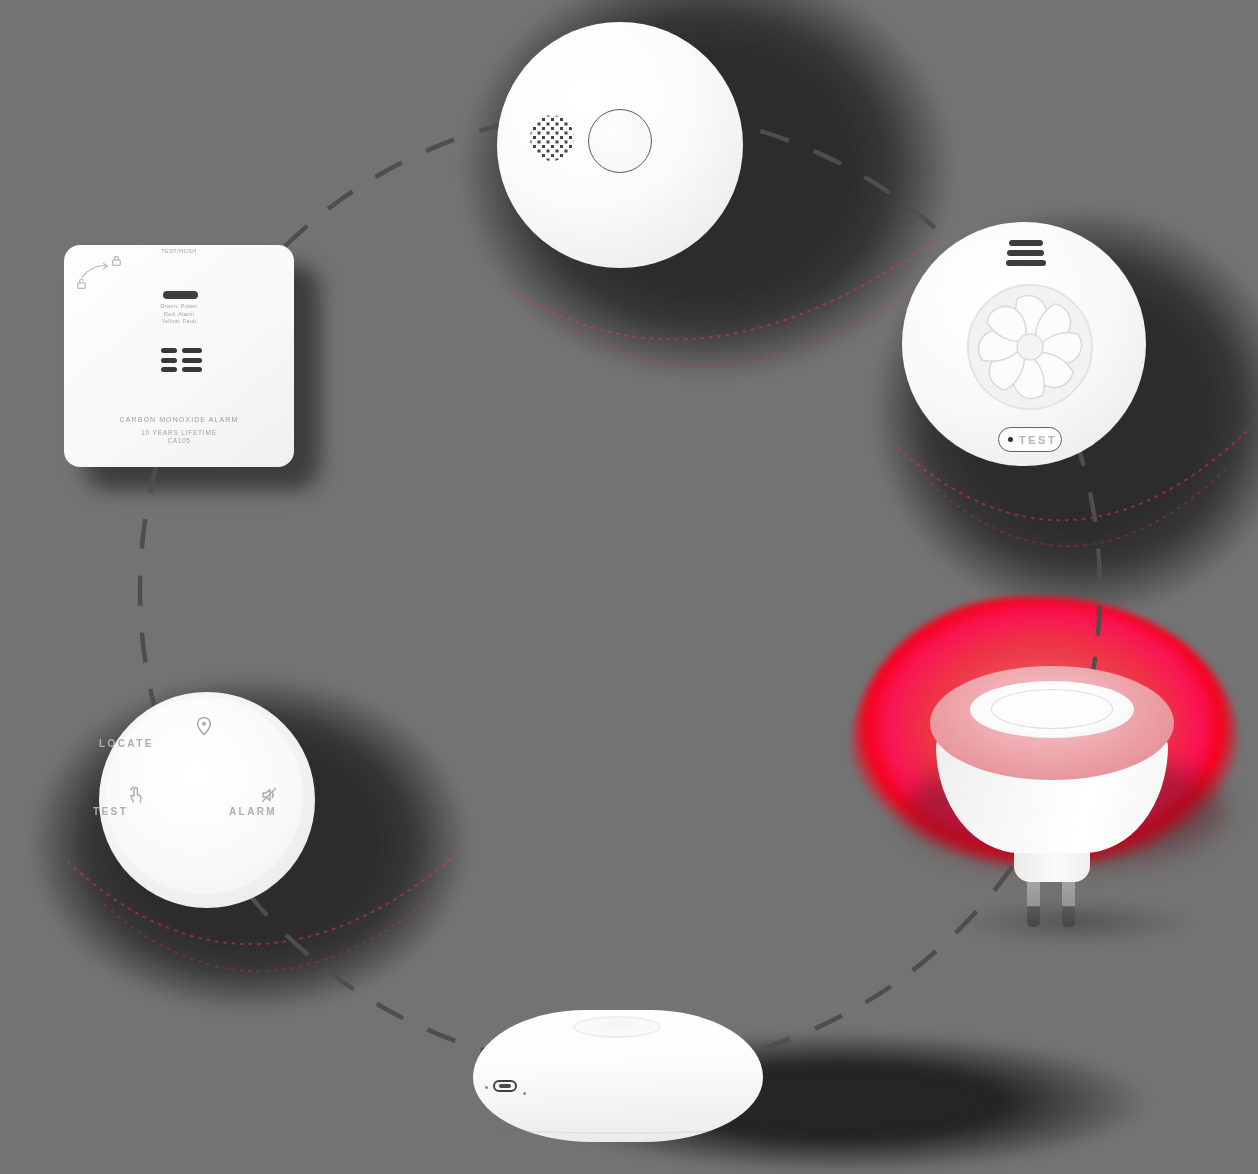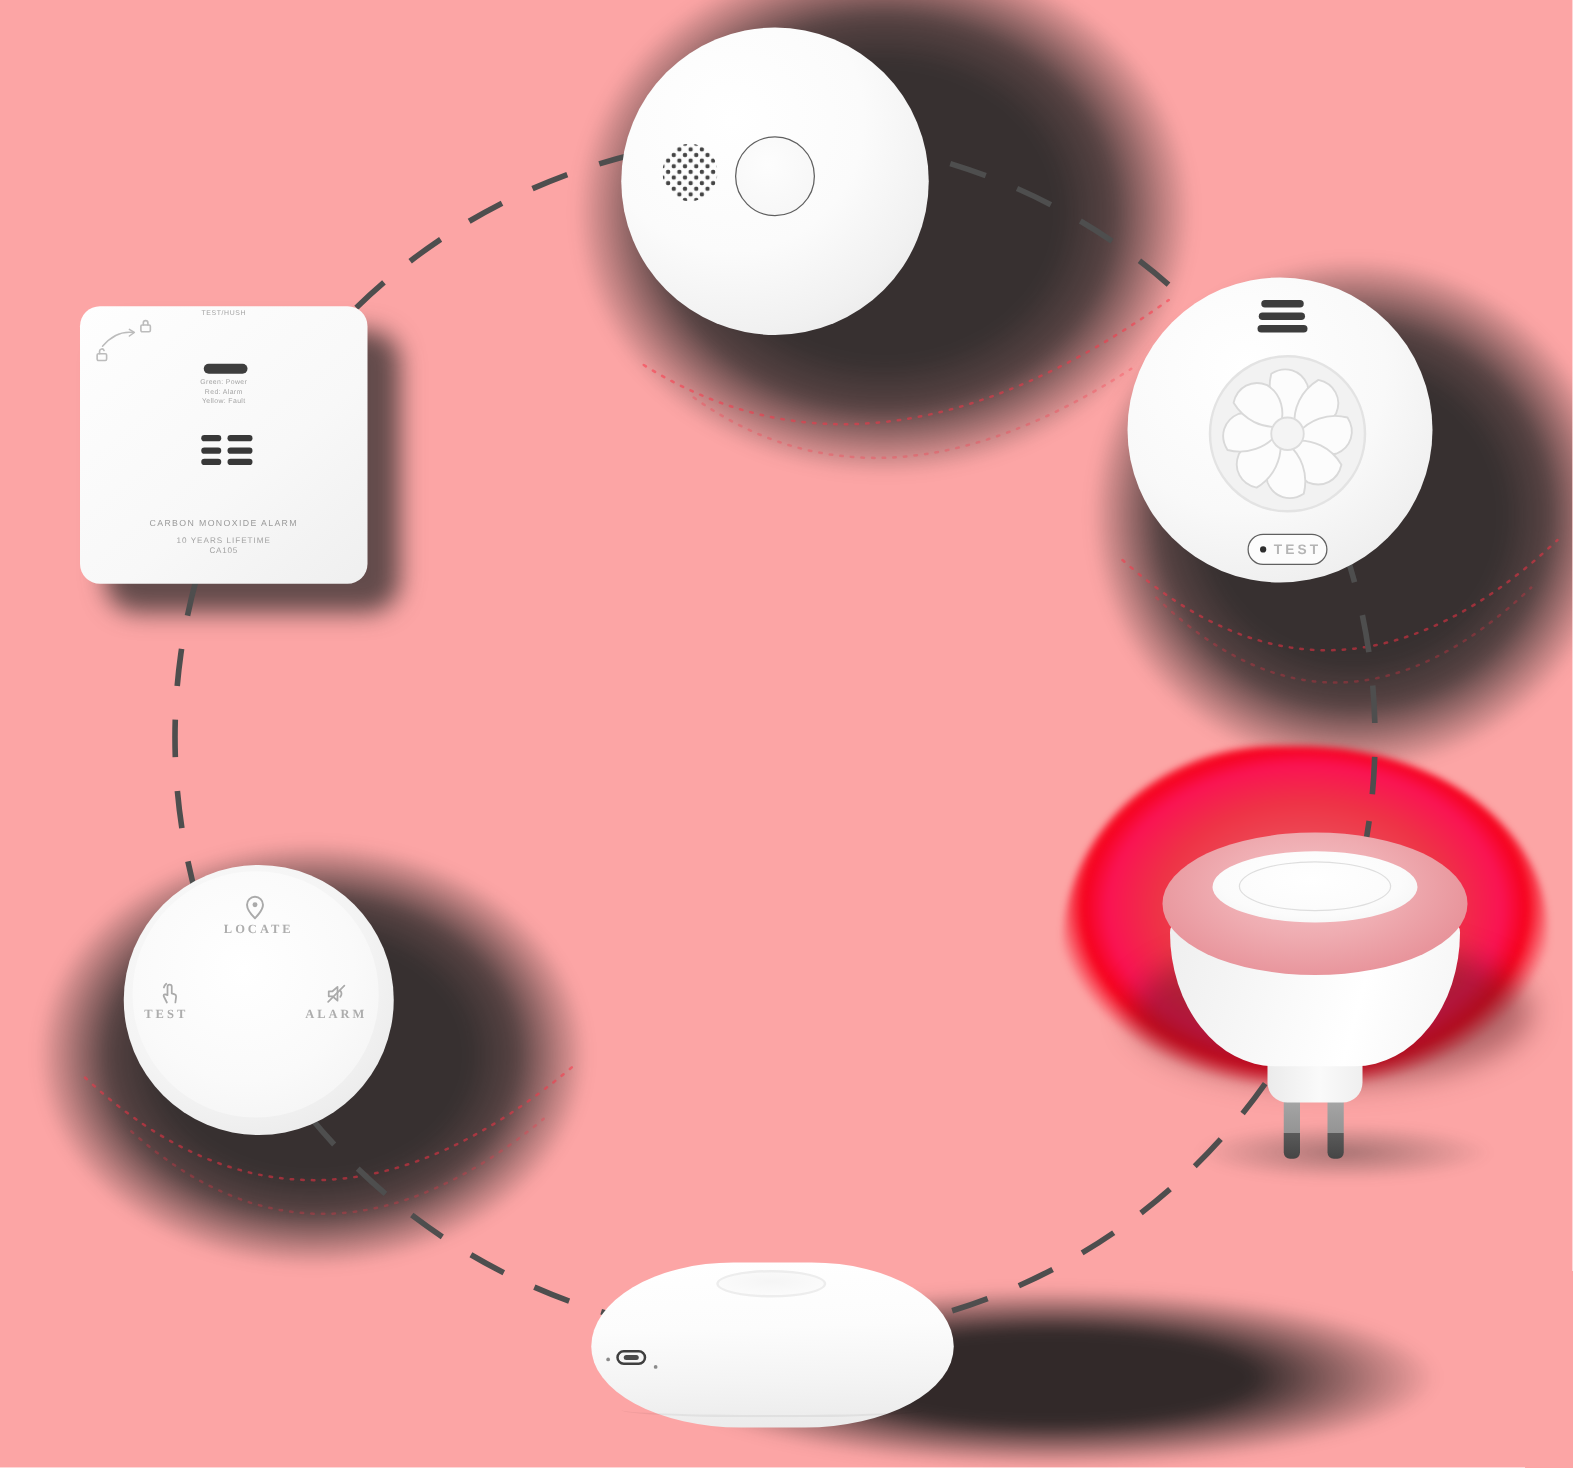--- a/index.html
+++ b/index.html
@@ -1,17 +1,17 @@
 <!DOCTYPE html>
 <html><head>
 <meta charset="utf-8">
 <style>
   html,body{margin:0;padding:0;background:#ffffff;}
   .stage{
-    position:relative;width:1258px;height:1174px;overflow:hidden;background:#fca5a5;
+    position:relative;width:1258px;height:1174px;overflow:hidden;background:#737373;
     font-family:"Liberation Sans",sans-serif;
   }
   .abs{position:absolute;}
 
   
   .shadow{position:absolute;border-radius:50%;z-index:2;}
   .sh-soft{background:radial-gradient(closest-side,rgba(38,38,38,.92) 55%,rgba(38,38,38,.78) 72%,rgba(38,38,38,0) 98%);filter:blur(5px);}
   .sh-smoke{left:455px;top:-45px;width:505px;height:430px;}
   .sh-heat{left:868px;top:202px;width:430px;height:420px;}
   .sh-remote{left:25px;top:670px;width:450px;height:348px;}
@@ -75,21 +75,21 @@
   .co-lifetime{top:184px;font-size:6.5px;letter-spacing:.8px;}
   .co-model{top:192px;font-size:6.5px;letter-spacing:.6px;}
   .co-lock{position:absolute;}
   .lock-closed{left:46px;top:9px;} .lock-open{left:11px;top:32px;} .detach-arrow{left:15px;top:13px;}
 
   
   .remote{left:99px;top:692px;width:216px;height:216px;border-radius:50%;
     background:radial-gradient(circle at 42% 38%,#fdfdfd 0%,#f4f4f4 55%,#e9e9e9 85%,#dcdcdc 100%);}
   .remote-face{position:absolute;left:7px;top:5px;width:197px;height:197px;border-radius:50%;
     background:radial-gradient(circle at 45% 40%,#ffffff 0%,#fafafa 55%,#f1f1f1 100%);}
-  .remote-label{position:absolute;font-size:10px;letter-spacing:2.4px;color:#adadad;font-weight:700;text-align:center;font-family:Liberation Serif, serif;}
+  .remote-label{position:absolute;font-size:10px;letter-spacing:2.4px;color:#adadad;font-weight:700;}
   .rl-locate{left:0;right:0;top:46px;}
   .rl-test{left:-6px;top:114px;width:80px;}
   .rl-hush{left:130px;top:114px;width:80px;}
   .remote-icon{position:absolute;}
   .ri-pin{left:94px;top:23px;} .ri-tap{left:26px;top:93px;} .ri-hush{left:160px;top:93px;}
 
   
   .siren-body{left:936px;top:715px;width:232px;height:138px;z-index:5;
     border-radius:48% 48% 42% 42% / 26% 26% 90% 90%;
     background:linear-gradient(105deg,#eeeeee 0%,#fafafa 45%,#ffffff 65%,#f4f4f4 100%);}

